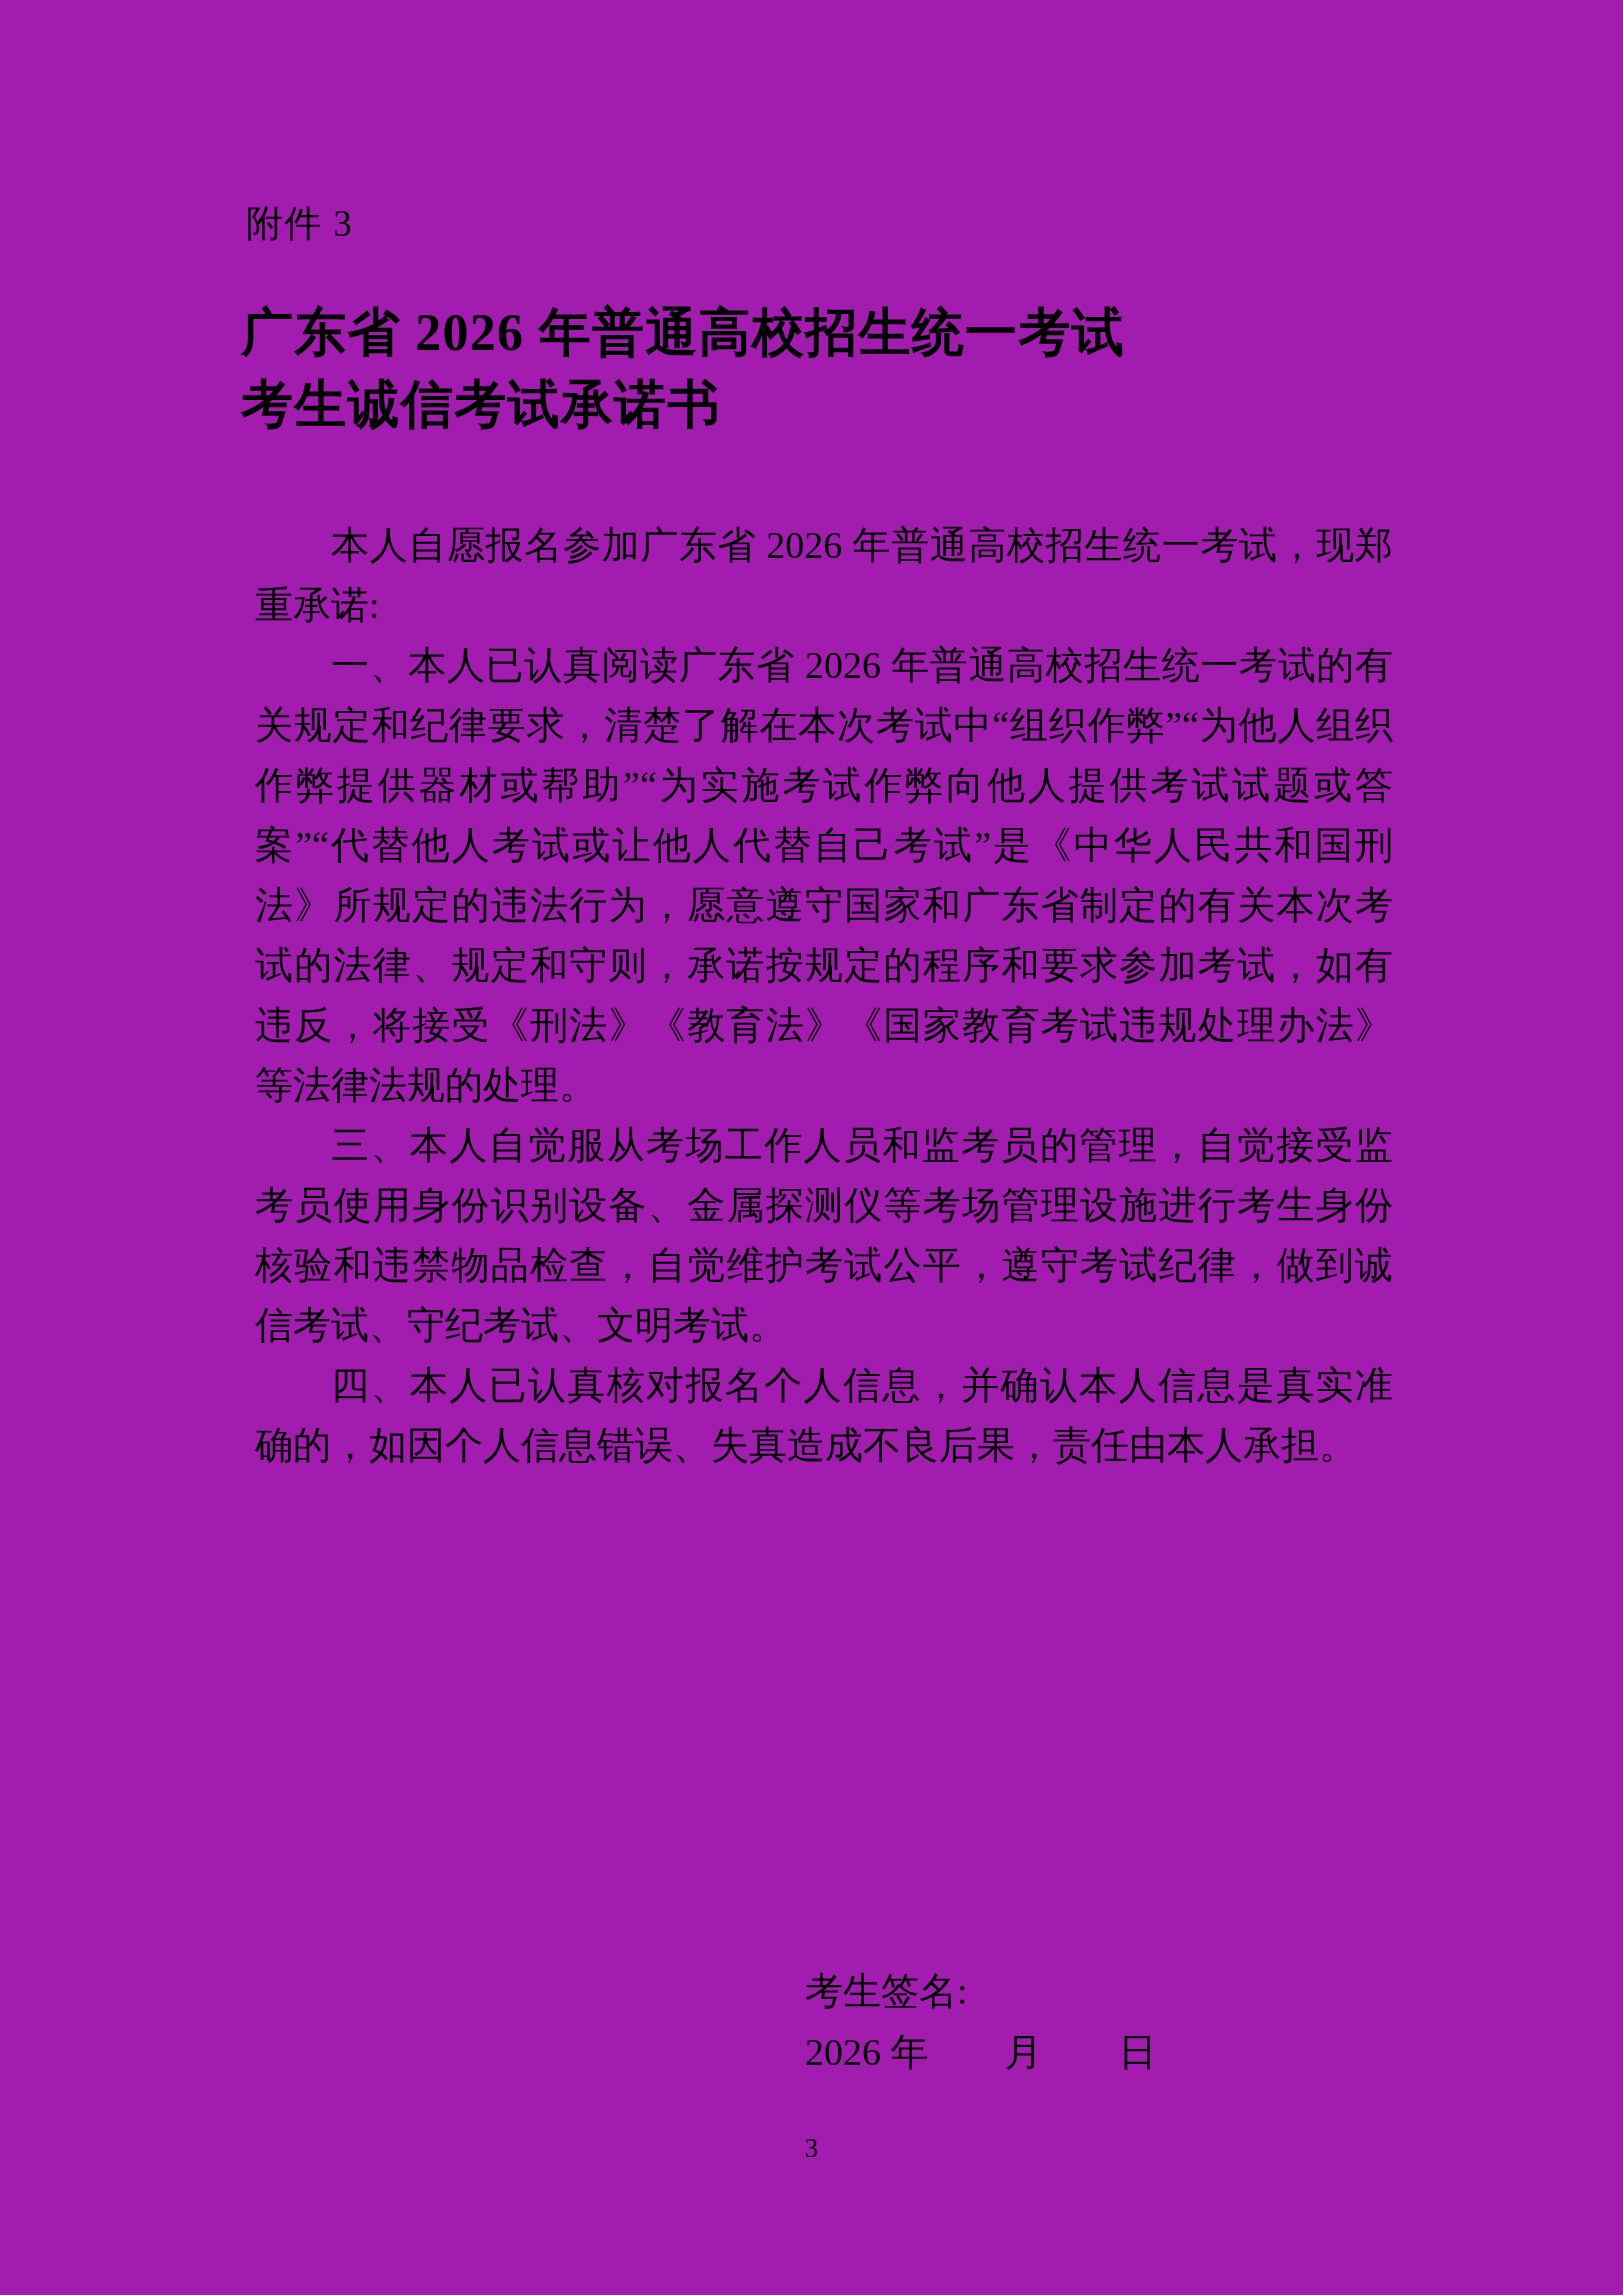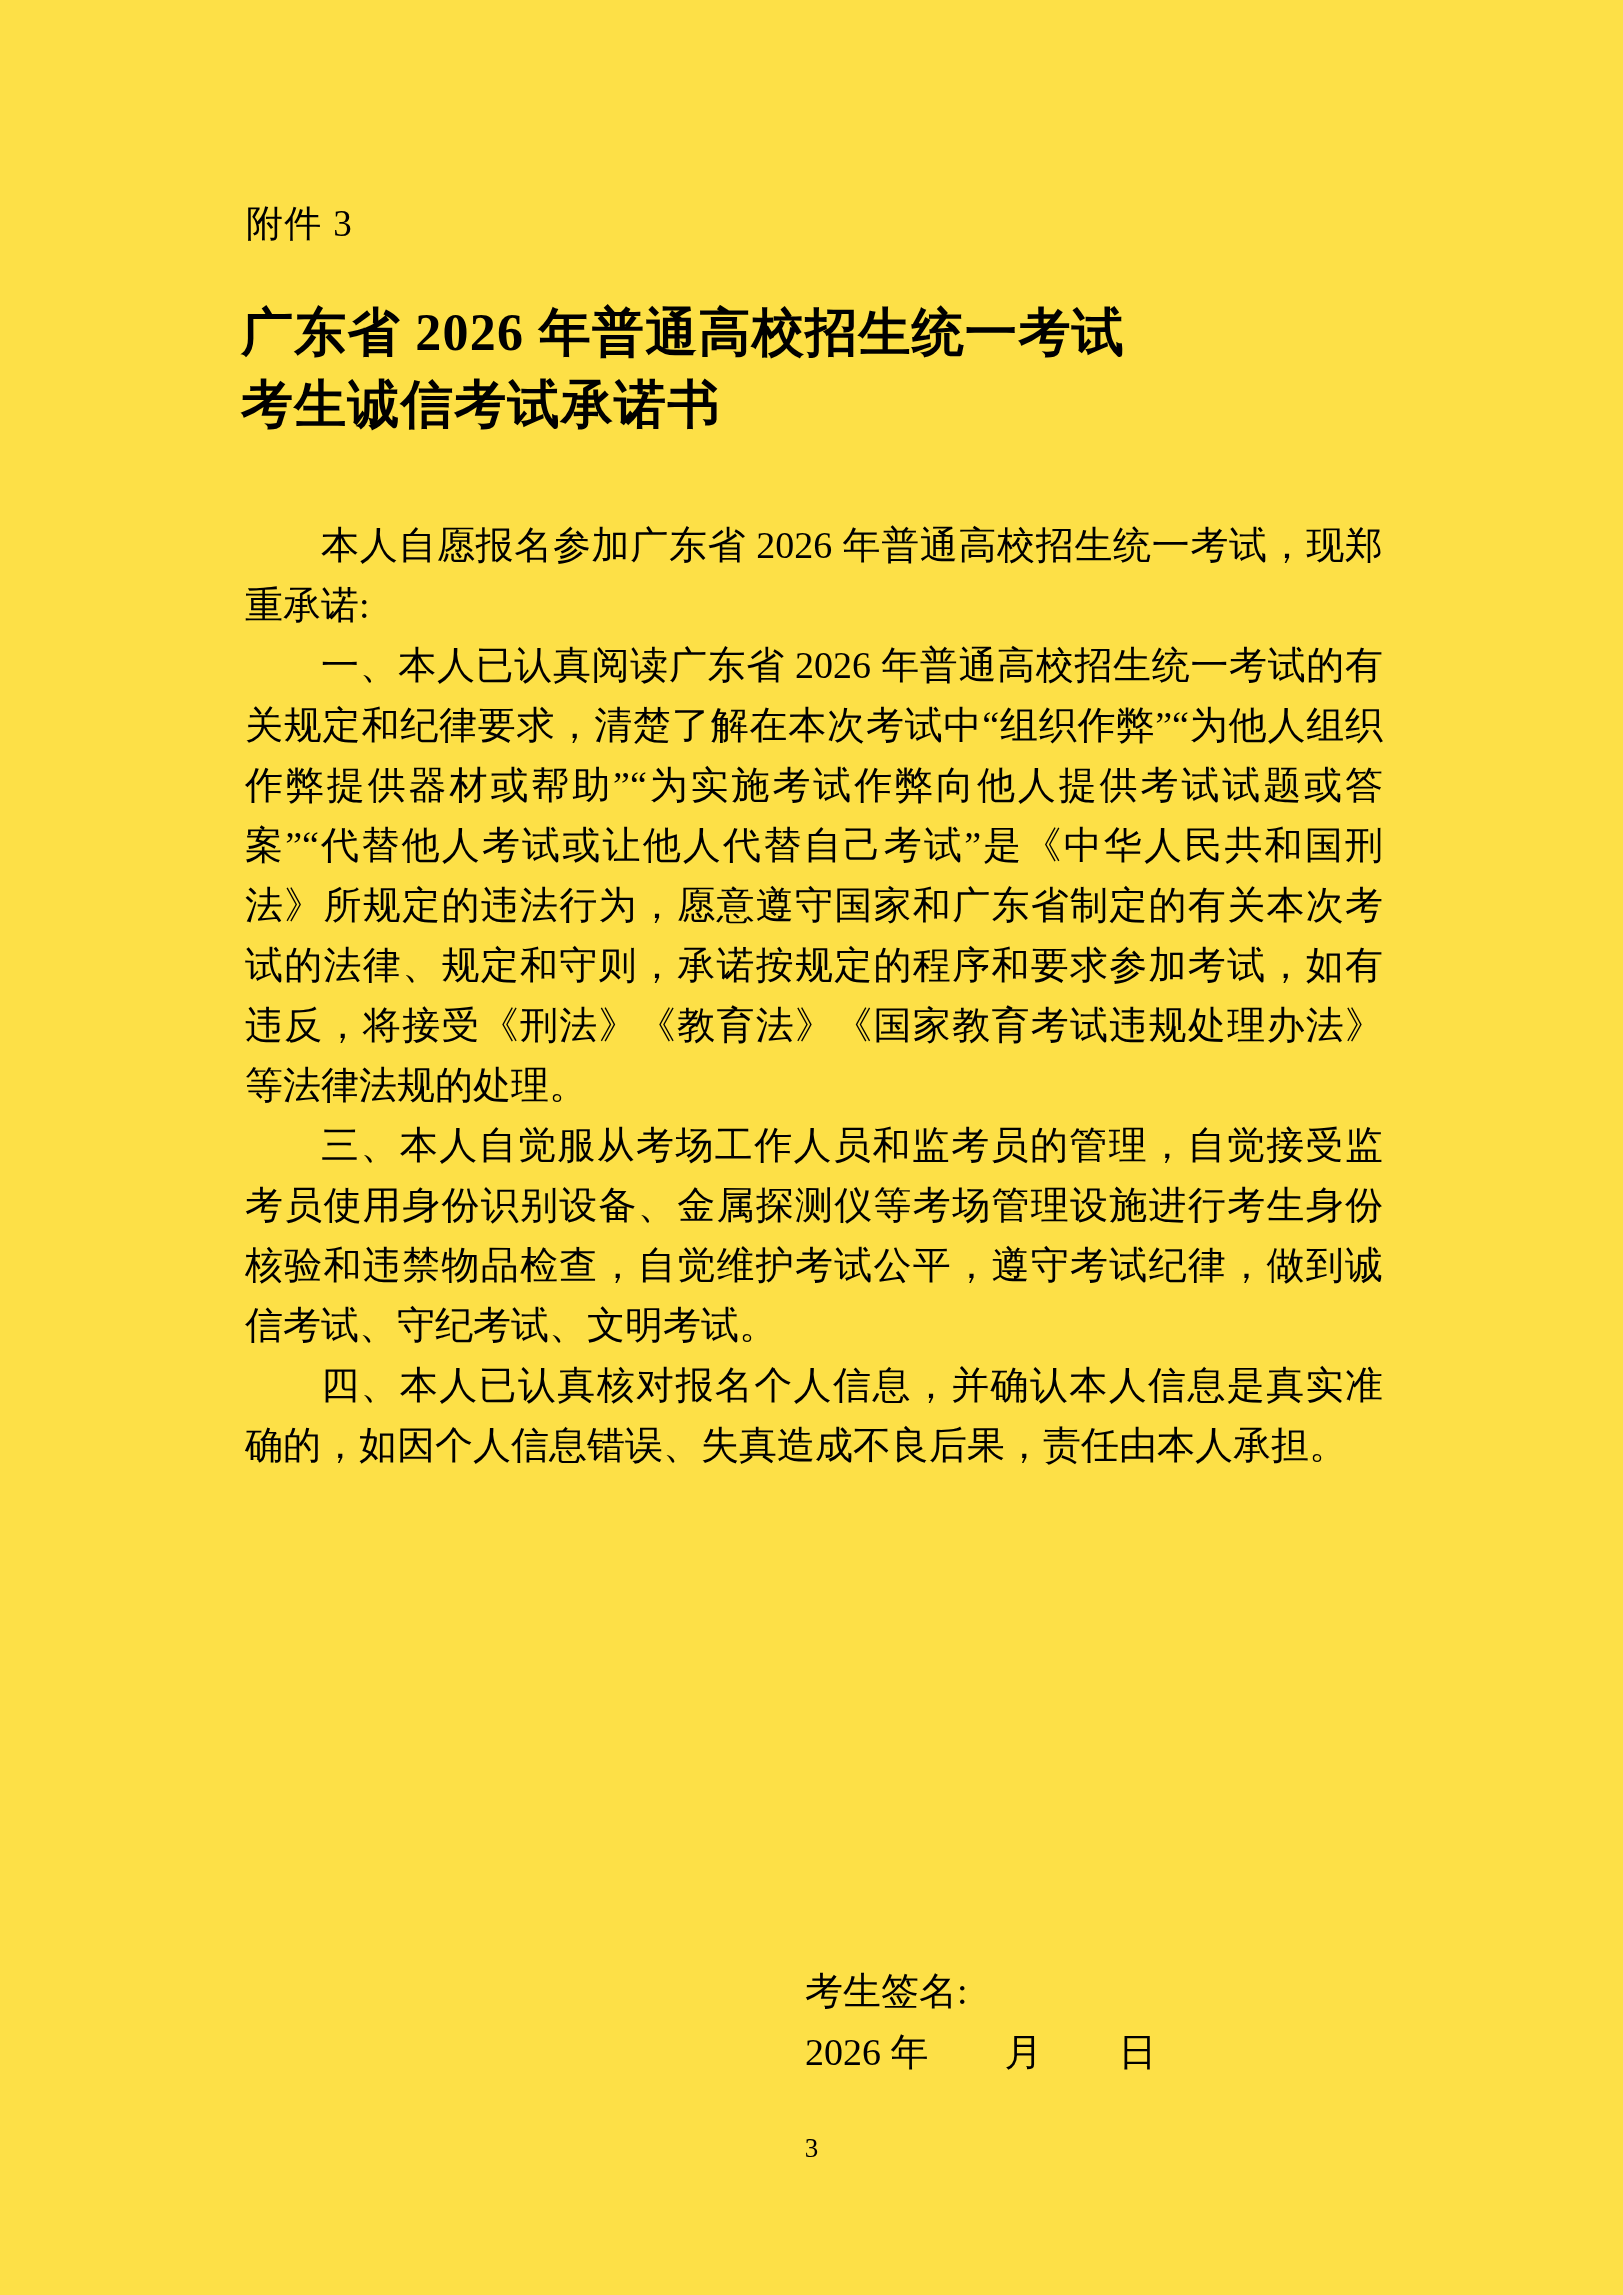--- a/index.html
+++ b/index.html
@@ -4,21 +4,21 @@
 <style>
   html, body {
     margin: 0;
     padding: 0;
     background: #ffffff;
   }
   .page {
     position: relative;
     width: 1623px;
     height: 2295px;
-    background: #fde047;
+    background: #a21caf;
     color: #000000;
     font-family: "Liberation Serif", "DejaVu Serif", serif;
     overflow: hidden;
   }
   .attachment-label {
     position: absolute;
     left: 246px;
     top: 198px;
     font-size: 37px;
     line-height: 51px;
@@ -30,21 +30,21 @@
     top: 297px;
     width: 1141px;
     text-align: left;
     font-weight: bold;
     font-size: 52px;
     line-height: 72px;
     letter-spacing: 1.3px;
   }
   .doc-body {
     position: absolute;
-    left: 245px;
+    left: 255px;
     top: 515px;
     width: 1138px;
     font-size: 38px;
     line-height: 60px;
     text-align: justify;
   }
   .doc-body p {
     margin: 0;
     padding: 0;
     text-indent: 2em;

